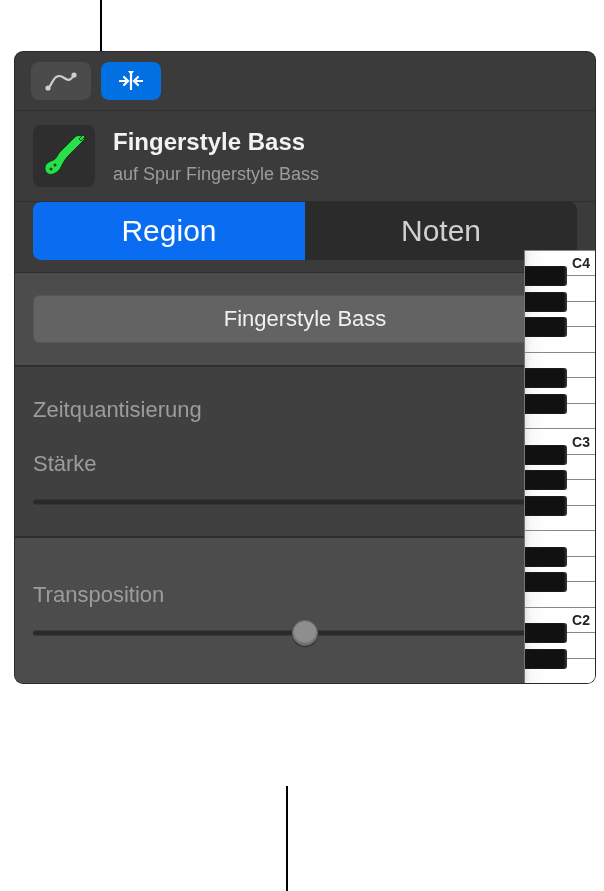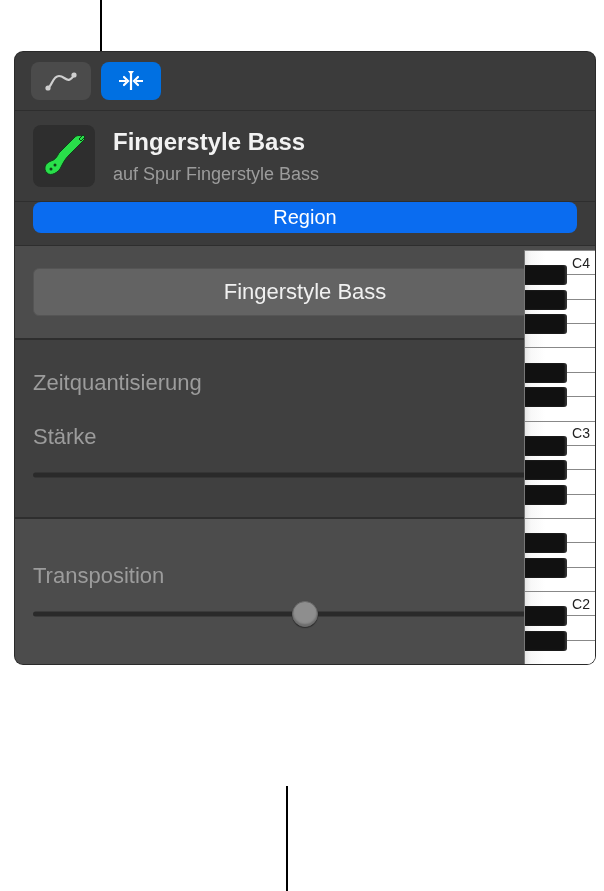--- a/index.html
+++ b/index.html
@@ -69,22 +69,22 @@
     .seg-control {
       display: flex;
       margin: 0 18px 12px 18px;
       background: #2b2b2b;
       border-radius: 8px;
       overflow: hidden;
     }
     .seg-control > div {
       flex: 1;
       text-align: center;
-      padding: 4px 0;
-      font-size: 20px;
+      padding: 12px 0;
+      font-size: 30px;
       color: #d0d0d0;
       cursor: pointer;
     }
     .seg-control .active {
       background: #0a6cf0;
       color: #fff;
     }
 
     .strip {
       background: #4c4c4c;
@@ -180,21 +180,21 @@
       border-top: 1px solid #888;
       position: relative;
       background: linear-gradient(to right, #e6e6e6 0px, #f8f8f8 6px, #fff 20px);
     }
     .white-key.label span {
       position: absolute;
       right: 6px;
       top: 50%;
       transform: translateY(-50%);
       font-size: 14px;
-      font-weight: 400;
+      font-weight: 700;
       color: #222;
     }
     .black-key {
       position: absolute;
       left: 0;
       width: 42px;
       height: 20px;
       background: #111;
       border-radius: 0 3px 3px 0;
       transform: translateY(-50%);
@@ -249,27 +249,28 @@
           </svg>
         </div>
         <div class="header-text">
           <h1>Fingerstyle Bass</h1>
           <p>auf Spur Fingerstyle Bass</p>
         </div>
       </div>
 
       <div class="seg-control">
         <div class="active">Region</div>
+        <div>Noten</div>
       </div>
 
       <div class="strip">
         <div class="name-field">Fingerstyle Bass</div>
       </div>
 
-      <div class="strip dark" style="padding-top:30px; padding-bottom:30px;">
+      <div class="strip dark" style="padding-top:30px; padding-bottom:22px;">
         <div class="label-row">
           <span>Zeitquantisierung</span>
         </div>
         <div class="label-row" style="margin-top:28px;">
           <span>Stärke</span>
           <span class="value">100</span>
         </div>
         <div class="slider">
           <div class="track"></div>
           <div class="thumb" style="left: calc(100% - 13px);"></div>

